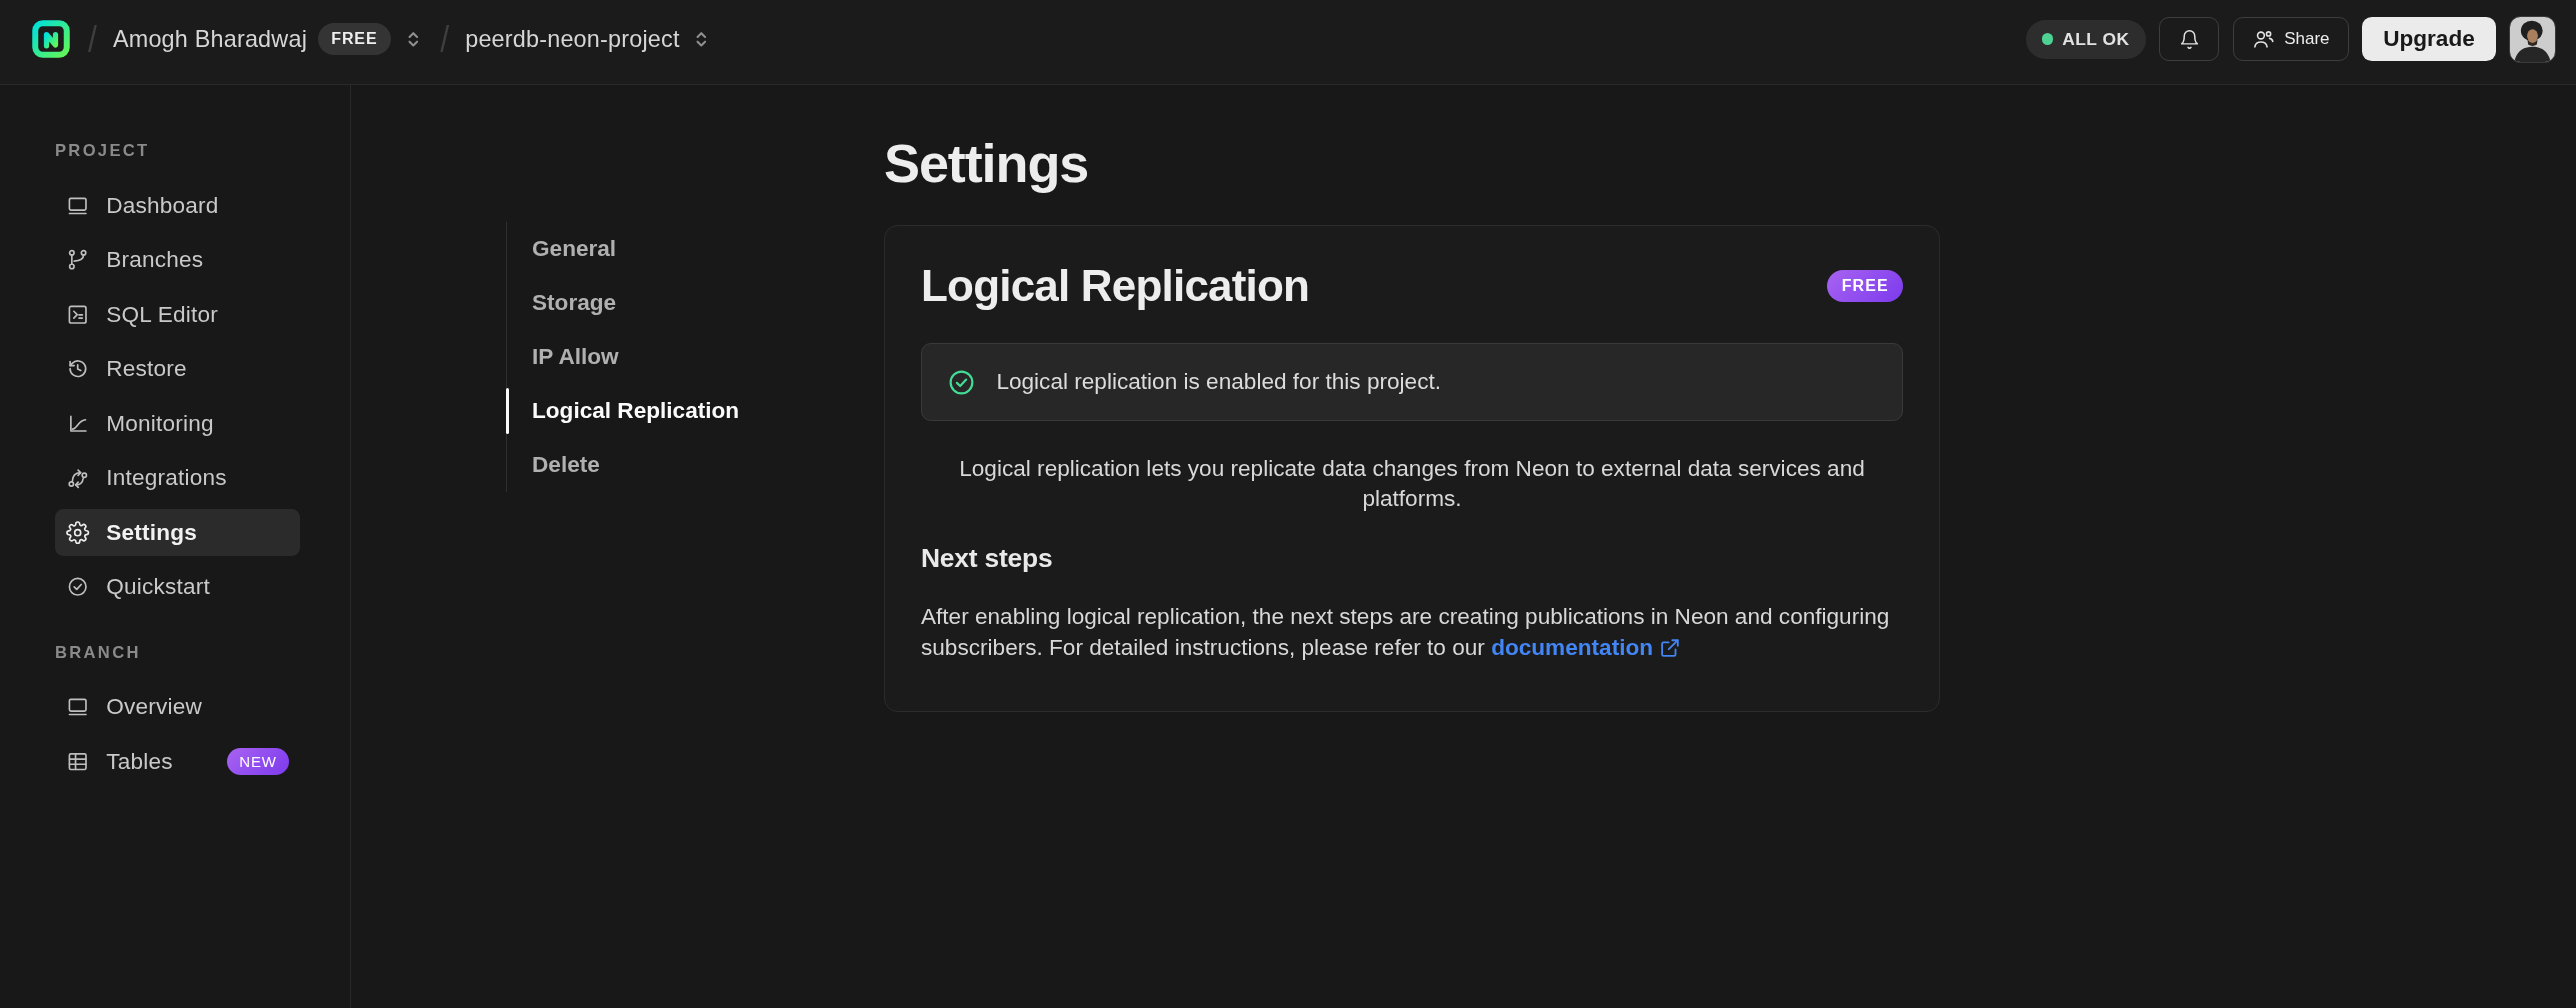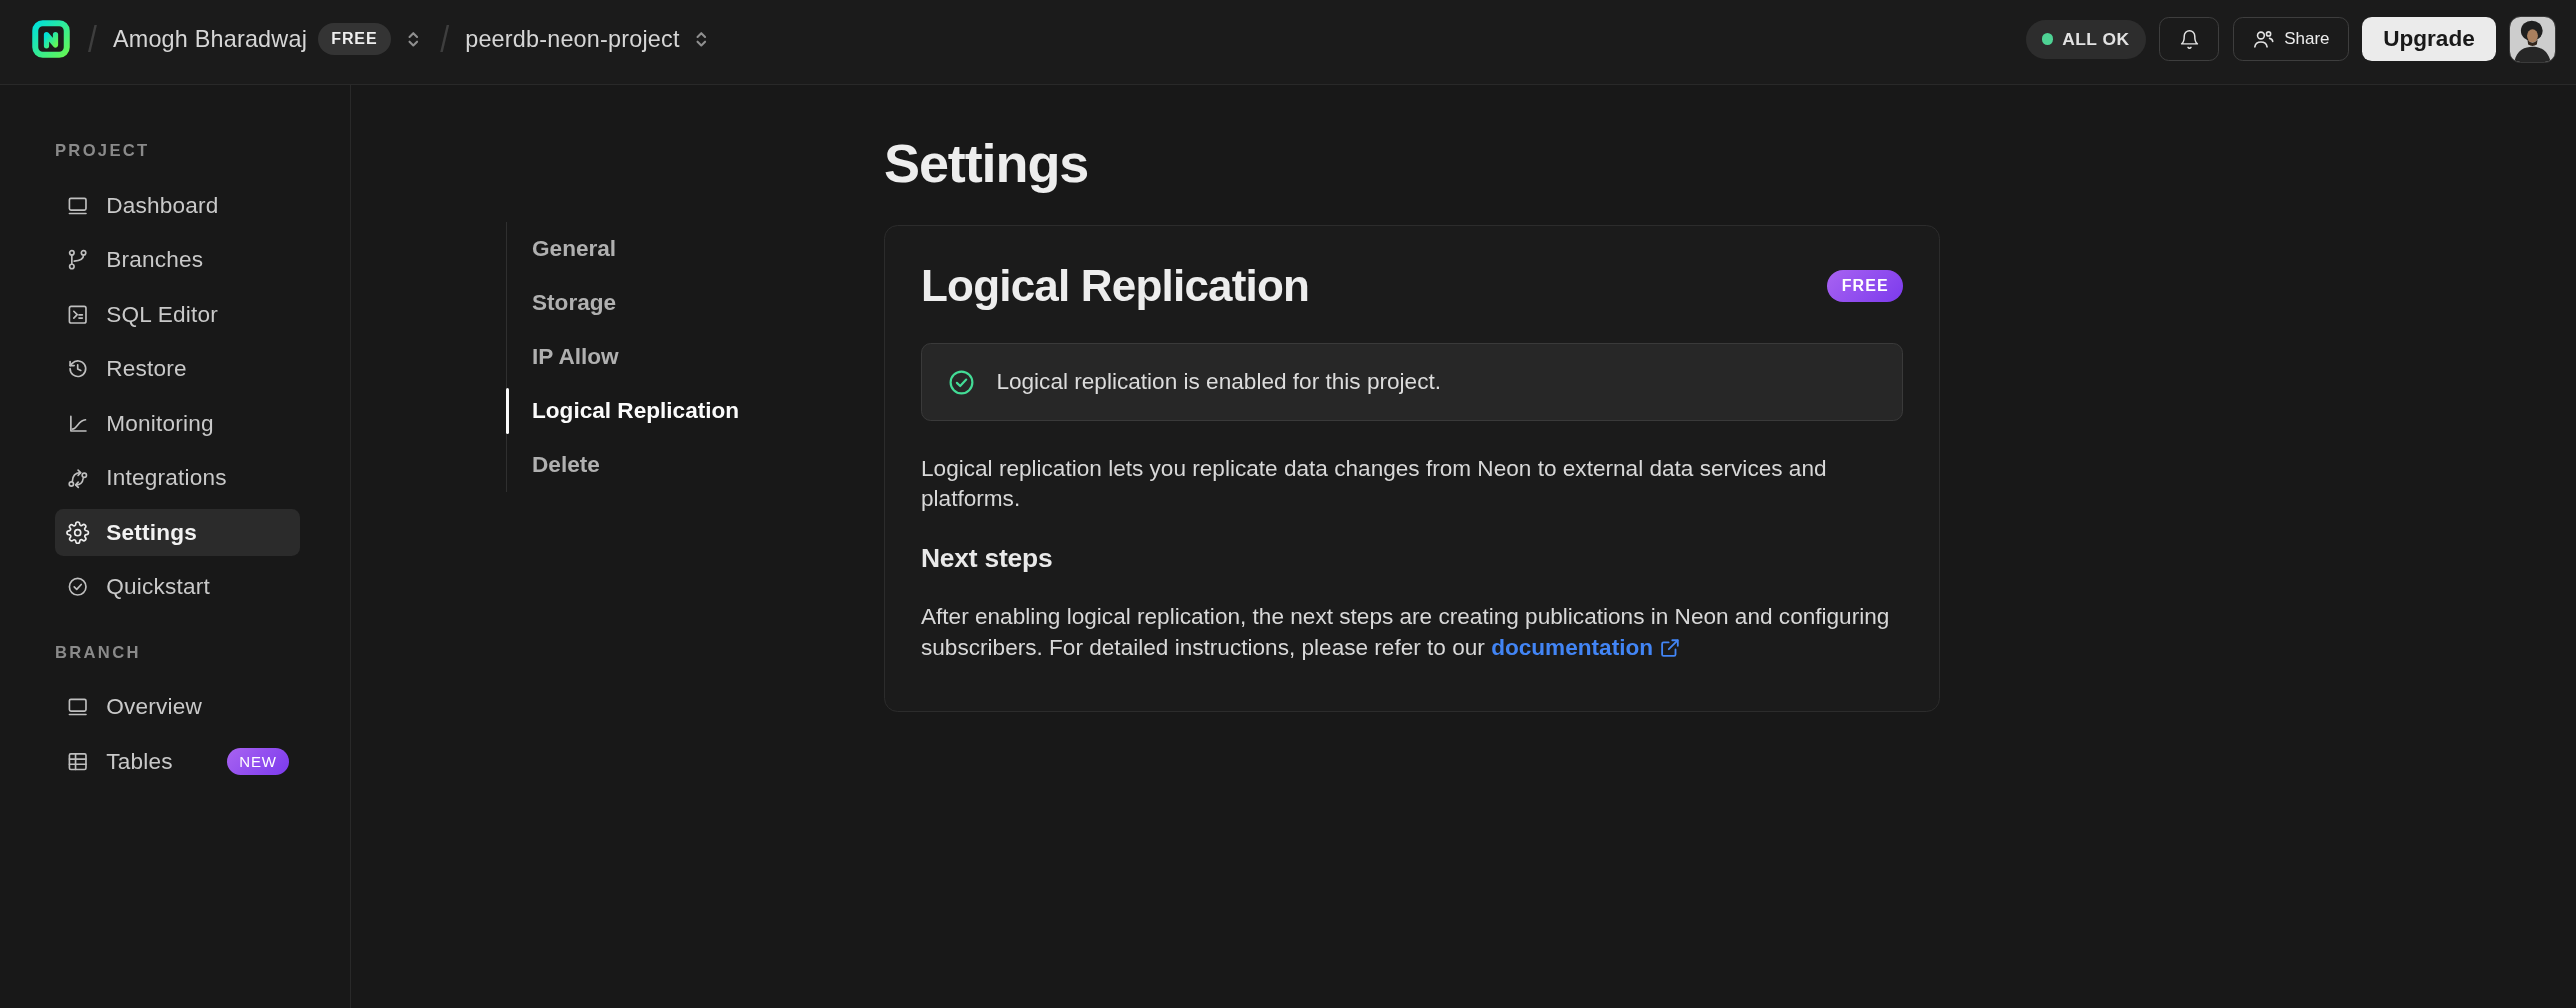--- a/index.html
+++ b/index.html
@@ -108,21 +108,21 @@
   .beta-badge {
     background: linear-gradient(135deg, #a863f1, #7c3aed); border-radius: 754px;
     padding: 6.8px 14.3px; font-size: 16px; font-weight: 700; color: #fff; letter-spacing: 1.1px;
   }
   .alert {
     margin-top: 32px; height: 78px; background: #272727; border: 1.5px solid #3a3a3a;
     border-radius: 9.8px; display: flex; align-items: center; gap: 20.4px; padding: 0 25px;
   }
   .alert svg { width: 29px; height: 29px; stroke: #43dc96; flex: none; }
   .alert-text { font-size: 22.6px; color: #dcdcdc; }
-  .desc { margin: 33px 0 0 0; font-size: 22.6px; line-height: 30px; color: #d8d8d8; }
+  .desc { margin: 33px 0 0 0; font-size: 22.6px; line-height: 30px; color: #d8d8d8; text-align: center; }
   .next-steps { margin: 29px 0 0 0; font-size: 26.4px; font-weight: 600; color: #e9e9e9; letter-spacing: -0.2px; }
   .para2 { margin: 27px 0 0 0; font-size: 22.6px; line-height: 31px; color: #d8d8d8; }
   .doc-link { color: #4285f5; font-weight: 700; text-decoration: none; cursor: pointer; white-space: nowrap; }
   .doc-link svg { width: 22px; height: 22px; stroke: #4285f5; vertical-align: -3.8px; margin-left: 6px; }
 </style>
 </head>
 <body>
 
 <header class="topbar">
   <div class="crumb-group">

